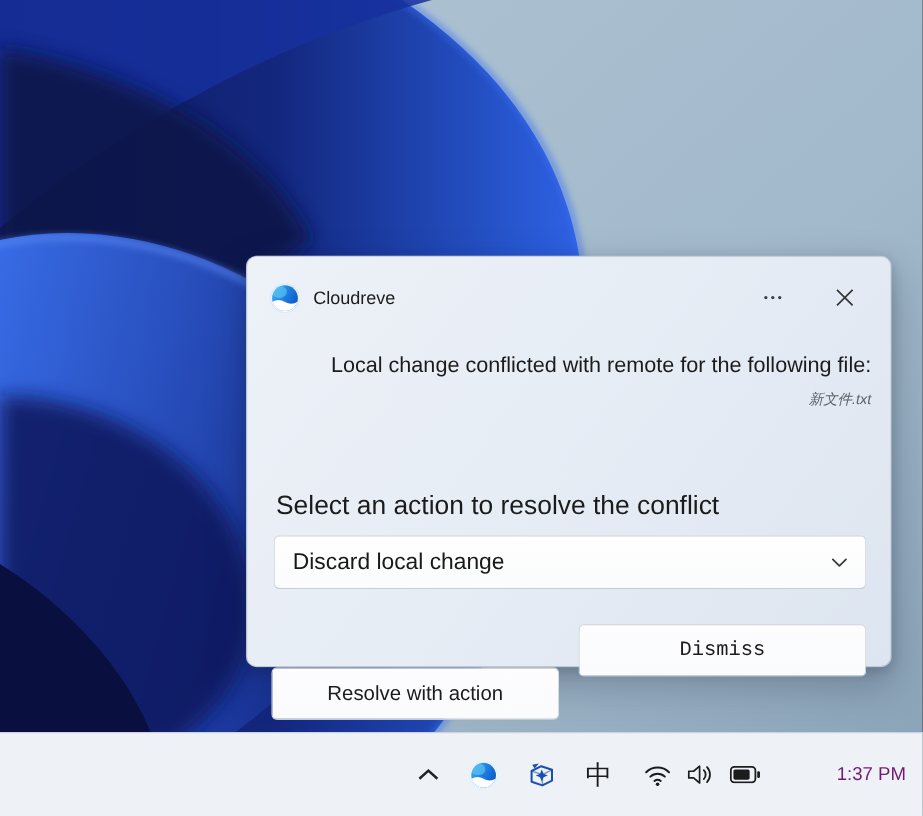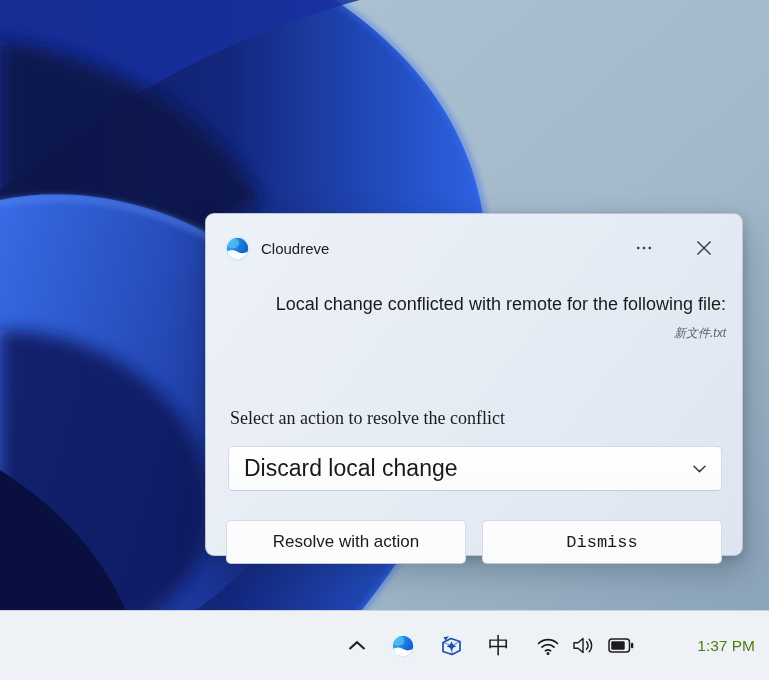--- a/index.html
+++ b/index.html
@@ -27,54 +27,54 @@
   .more-btn { width:26px; height:26px; display:flex; align-items:center; justify-content:center;
     cursor:default; margin-right:34px; }
   .close-btn { width:26px; height:26px; display:flex; align-items:center; justify-content:center;
     cursor:default; margin-right:5px; }
 
   .toast-body { position:absolute; left:24px; top:76px; width:496px;
     font-size:18px; line-height:29px; color:#1b1b1b;text-align:right; }
   .file-name { color:#5e6065; font-size:12px; line-height:29px;font-style:italic; }
 
   .toast-prompt { position:absolute; left:24px; top:194px; width:496px;
-    font-size:18px; color:#1b1b1b;font-family:Liberation Serif, serif; }
+    font-size:22px; color:#1b1b1b; }
 
   .dropdown {
     position:absolute; left:22px; top:232px; width:494px; height:45px;
     background:linear-gradient(#fefefe,#fbfcfd);
     border:1px solid #d7dae0; border-bottom-color:#c8ccd3; border-radius:5px;
     display:flex; align-items:center; padding:0 15px; cursor:default;
   }
-  .dropdown-label { font-size:23px; color:#191919; flex:1 1 auto; }
+  .dropdown-label { font-size:19px; color:#191919; flex:1 1 auto; }
   .toast-btn {
     position:absolute; top:306px; width:240px; height:44px;
     background:linear-gradient(#fdfdfe,#fafbfd);
     border:1px solid #d7dae0; border-bottom-color:#c5c9d0; border-radius:5px;
     display:flex; align-items:center; justify-content:center;
     font-size:17px; color:#1b1b1b; cursor:default;
   }
-  .btn-primary { left:20px; }
+  .btn-primary { left:20px;margin-top:36px; }
   .btn-secondary { left:276px;font-family:Liberation Mono, monospace; }
 
   
   .taskbar {
     position:absolute; left:0; right:0; bottom:0; height:70px;
     background:#eef2f7; border-top:1px solid #ccd3db;
   }
   .tray { position:absolute; right:0; top:0; bottom:0;
     display:flex; align-items:center; padding-right:14px; }
   .tray-item { display:flex; align-items:center; justify-content:center; cursor:default; }
   .chevron-btn { width:24px; height:28px; margin-right:22px; }
   .tray-cloud { width:24px; height:24px; margin-right:23px; }
   .tray-cube { width:26px; height:26px; margin-right:21px; }
   .ime { width:28px; height:28px; margin-right:23px;
     font-size:22px; color:#1c1c1c; line-height:1; }
   .status-group { display:flex; align-items:center; gap:12px; margin-right:14px; }
-  .clock { width:107px; text-align:right; font-size:15.5px; line-height:23px; color:#4d7c0f; cursor:default; }
+  .clock { width:107px; text-align:right; font-size:15.5px; line-height:23px; color:#701a75; cursor:default; }
 </style>
 </head>
 <body>
 
 <div class="screen">
 
   <svg class="wallpaper" width="769" height="680" viewBox="0 0 769 680" aria-hidden="true">
     <defs>
       <linearGradient id="sky" x1="0" y1="0" x2="1" y2="1">
         <stop offset="0" stop-color="#b0c5d5"></stop>

